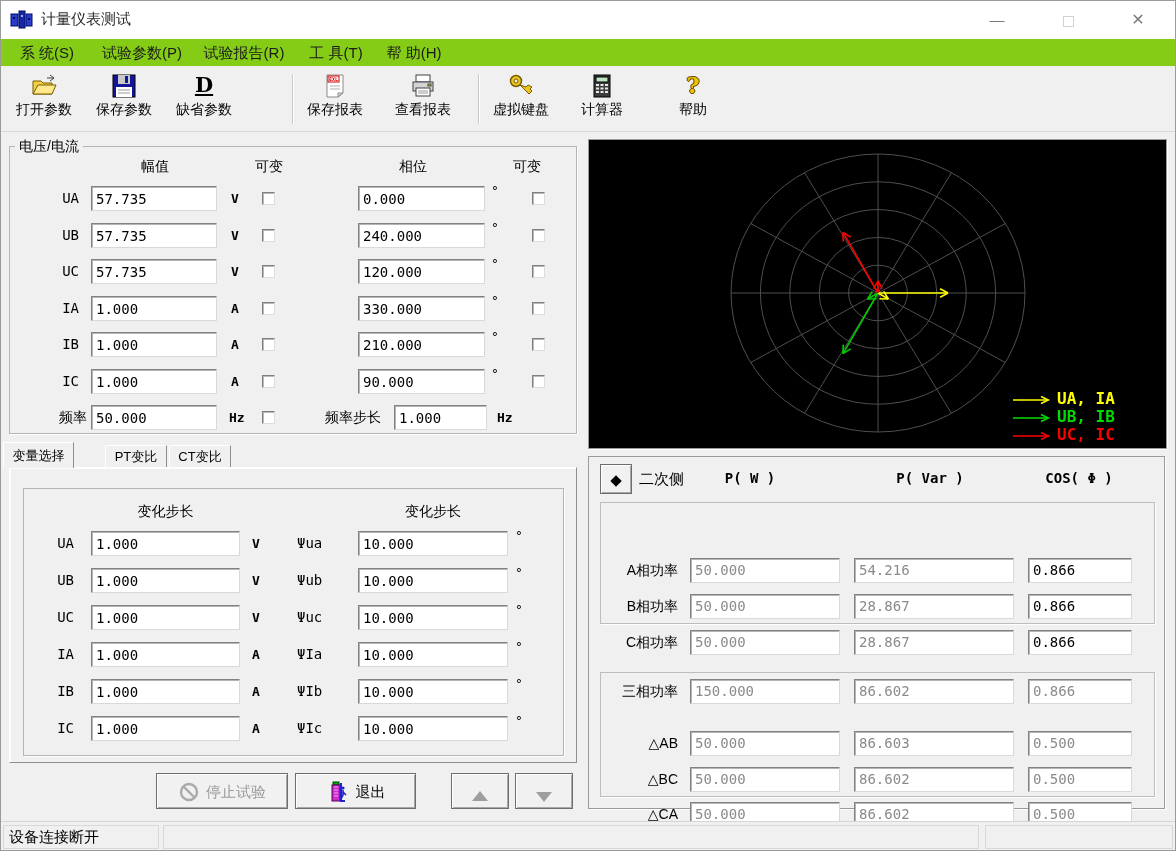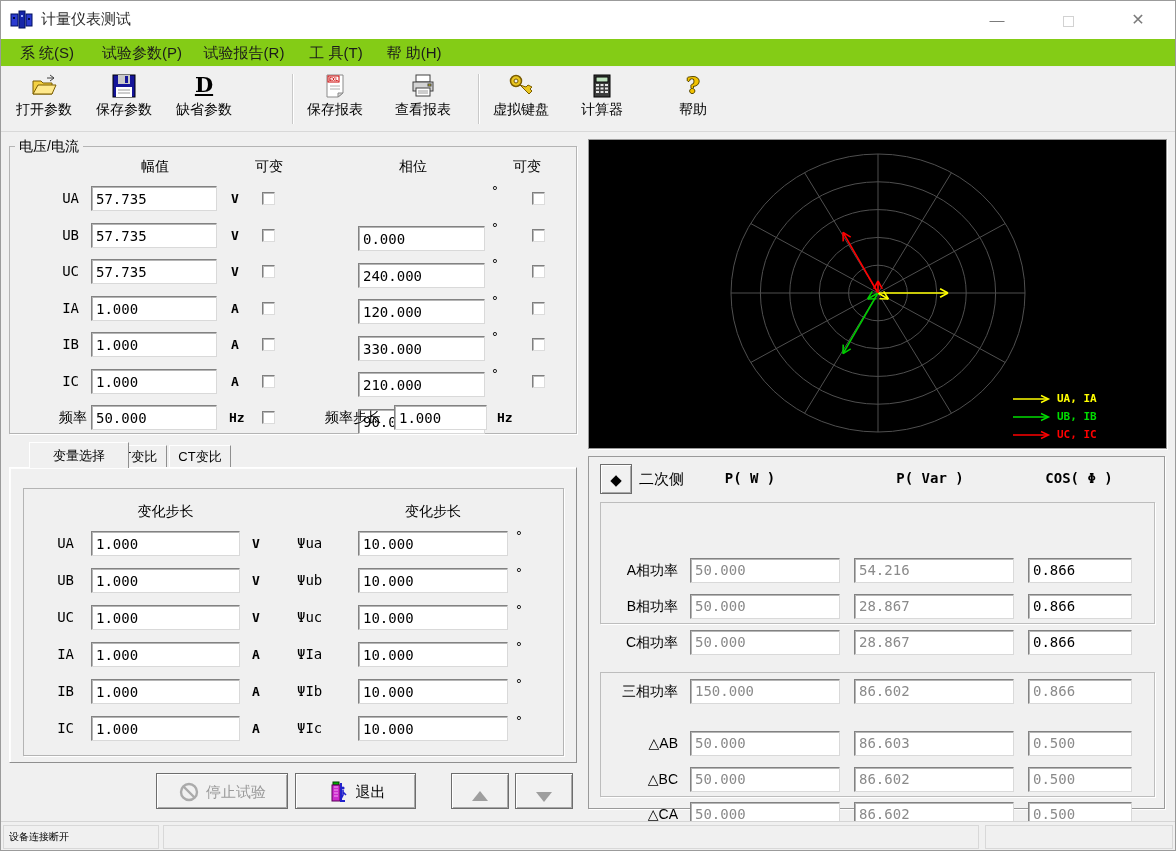--- a/index.html
+++ b/index.html
@@ -45,21 +45,21 @@
   .rlab{position:absolute;font-family:"DejaVu Sans Mono",monospace;font-size:14px;color:#000;}
   .unit{position:absolute;font-family:"DejaVu Sans Mono",monospace;font-size:13px;font-weight:bold;}
   .deg{position:absolute;font-size:13px;font-family:"DejaVu Sans Mono",monospace;}
   .hdr{position:absolute;font-size:14px;color:#000;text-align:center;}
   
   .vrow,.srow{position:absolute;left:0;width:576px;height:27px;}
   .vrow .rlab{left:36px;width:42px;text-align:right;top:4px;}
   .vrow .amp{left:90px;width:126px;}
   .vrow .unit{left:230px;top:5px;}
   .vrow .cb1{left:261px;top:6px;}
-  .vrow .ph{left:357px;width:127px;margin-top:40px;}
+  .vrow .ph{left:357px;width:127px;}
   .vrow .deg{left:490px;top:-3px;}
   .vrow .cb2{left:531px;top:6px;}
   .srow .rlab{left:30px;width:43px;text-align:right;top:4px;}
   .srow .f1{left:90px;width:149px;}
   .srow .unit{left:251px;top:5px;}
   .srow .psi{left:296px;width:54px;text-align:left;top:4px;}
   .srow .f2{left:357px;width:150px;}
   .srow .deg{left:514px;top:-3px;}
   
   .tab{position:absolute;background:#f0f0f0;border:1px solid #8f8f8f;border-bottom:none;
@@ -71,38 +71,38 @@
   .act .aicon{display:inline-block;vertical-align:middle;margin:-3px 6px 0 0;}
   .act.disabled{color:#9a9a9a;}
   .arrbtn{height:36px;}
   .tri-up{display:inline-block;width:0;height:0;border-left:8px solid transparent;
           border-right:8px solid transparent;border-bottom:10px solid #9e9e9e;margin-top:13px;}
   .tri-dn{display:inline-block;width:0;height:0;border-left:8px solid transparent;
           border-right:8px solid transparent;border-top:10px solid #9e9e9e;margin-top:14px;}
   
   .pbox{position:absolute;left:587px;top:138px;width:579px;height:310px;background:#000;
         border:1px solid #9a9a9a;box-shadow:1px 1px 0 #fff;}
-  .legend-row{position:absolute;font-family:"DejaVu Sans Mono",monospace;font-size:11px;font-weight:bold;
+  .legend-row{position:absolute;font-family:"DejaVu Sans Mono",monospace;font-size:16px;font-weight:bold;
               white-space:nowrap;height:14px;line-height:12px;}
   .legend-row svg{vertical-align:middle;margin-right:2px;}
   
   .ppanel{position:absolute;left:587px;top:455px;width:577px;height:353px;background:#f0f0f0;
           border:1px solid #9a9a9a;box-shadow:1px 1px 0 #fff;}
   .phdr{position:absolute;font-family:"DejaVu Sans Mono",monospace;font-size:14px;font-weight:bold;text-align:center;width:110px;}
   .prow{position:absolute;left:0;width:575px;height:26px;margin-top:44px;}
   .prow .plab{position:absolute;left:8px;width:81px;text-align:right;top:4px;font-size:14px;}
   .prow .c1{left:101px;width:150px;}
   .prow .c2{left:265px;width:160px;}
   .prow .c3{left:439px;width:104px;}
   .diamond-btn{left:11px;top:7px;width:32px;height:30px;font-size:15px;line-height:28px;}
   .pp-title{position:absolute;left:50px;top:13px;font-size:15px;}
   
   .statusbar{position:absolute;left:0;top:820px;width:100%;height:31px;background:#f0f0f0;border-top:1px solid #d5d5d5;}
   .ssec{position:absolute;top:3px;height:24px;border:1px solid #d8d8d8;background:#f0f0f0;
-        font-size:10px;line-height:22px;padding-left:5px;}
+        font-size:15px;line-height:22px;padding-left:5px;}
 </style>
 </head>
 <body>
 
 <div class="win">
 
   <div class="titlebar">
     <svg class="appicon" viewBox="0 0 24 22">
       <rect x="1" y="5" width="7" height="12" fill="#2a3bd0" stroke="#00105e"></rect>
       <rect x="9" y="2" width="6" height="17" fill="#1626a8" stroke="#00105e"></rect>
@@ -271,21 +271,21 @@
   <div class="vrow" style="top:404px">
     <span class="rlab" style="left:28px;width:58px">频率</span>
     <input class="fld amp" value="50.000" style="">
     <span class="unit" style="left:228px">Hz</span>
     <span class="cb cb1"></span>
     <span class="rlab" style="left:296px;width:84px;font-family:'Liberation Sans','DejaVu Sans',sans-serif">频率步长</span>
     <input class="fld" style="left: 393px; width: 93px;" value="1.000">
     <span class="unit" style="left:496px">Hz</span>
   </div>
 
-  <div class="tab" style="left:28px;top:441px;width:100px;height:26px;line-height:25px;z-index:2">变量选择</div>
+  <div class="tab" style="left:2px;top:441px;width:71px;height:26px;line-height:25px;z-index:2">变量选择</div>
   <div class="tab" style="left:104px;top:444px;width:62px;height:23px;line-height:22px">PT变比</div>
   <div class="tab" style="left:168px;top:444px;width:62px;height:23px;line-height:22px">CT变比</div>
   <div class="tabframe" style="left:8px;top:466px;width:568px;height:296px;background:#f0f0f0;z-index:1"></div>
 
   <div class="gbox" style="left:22px;top:487px;width:541px;height:268px;z-index:2"></div>
   <span class="hdr" style="left:90px;top:502px;width:149px;z-index:2">变化步长</span>
   <span class="hdr" style="left:357px;top:502px;width:150px;z-index:2">变化步长</span>
 
   <div class="srow" style="top:530px;z-index:2">
     <span class="rlab">UA</span>

